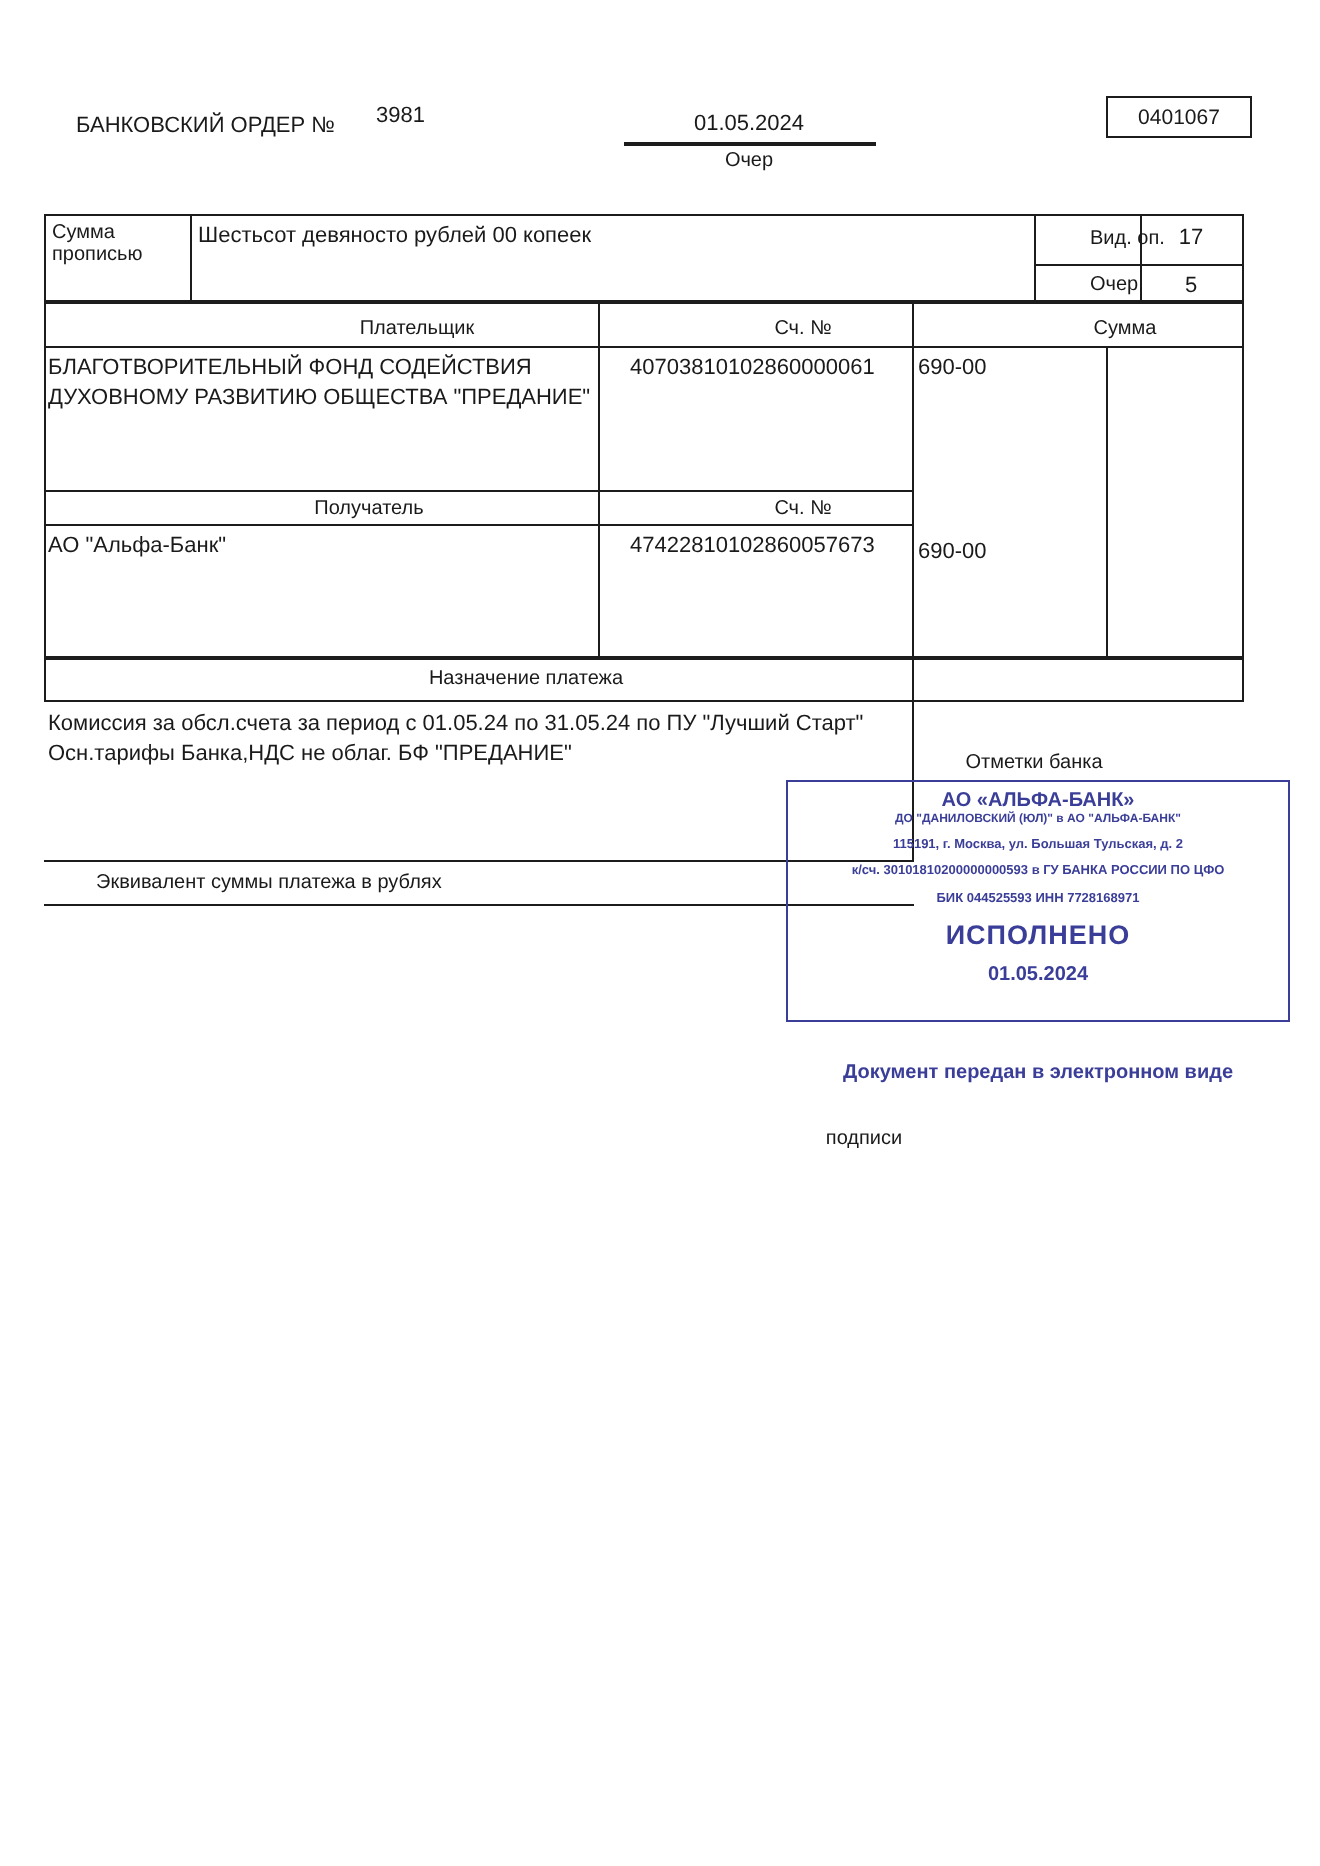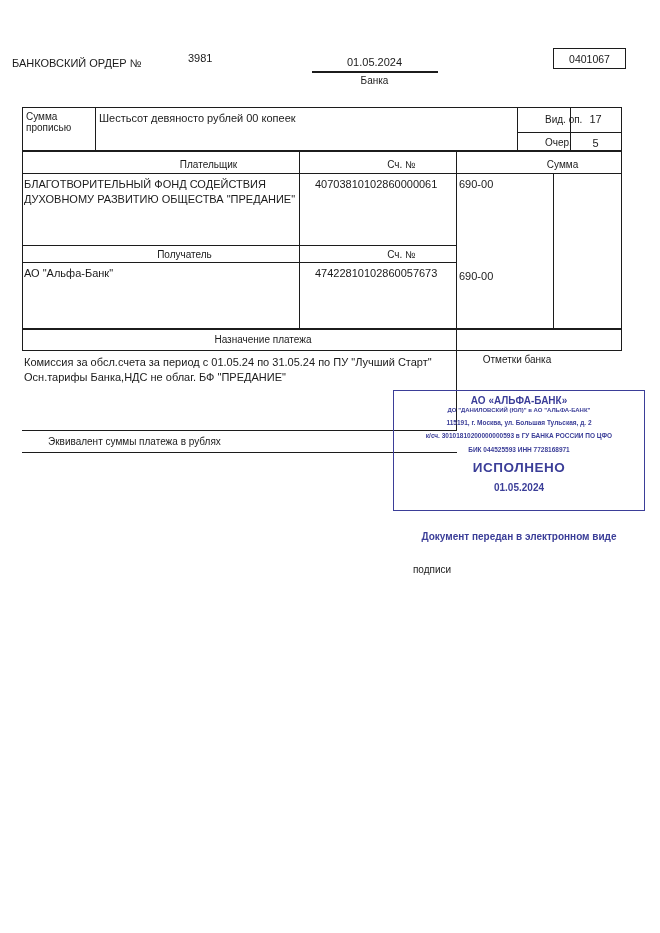--- a/index.html
+++ b/index.html
@@ -34,25 +34,25 @@
   .s-bik{top:56px;font-size:6.5px;font-weight:bold;}
   .s-status{top:70px;font-size:13.5px;font-weight:bold;letter-spacing:0.5px;}
   .s-date{top:92px;font-size:10px;font-weight:bold;}
   .s-note{top:105px;font-size:10px;font-weight:bold;margin-top:36px;}
 </style>
 </head>
 <body>
 
 <div class="page">
 
-  <div class="t f11" style="left:12px;top:57px;">БАНКОВСКИЙ ОРДЕР №</div>
+  <div class="t f11" style="left:38px;top:57px;">БАНКОВСКИЙ ОРДЕР №</div>
   <div class="t f11" style="left:188px;top:52px;">3981</div>
   <div class="t f11 ctr" style="left:312px;top:56px;width:125px;">01.05.2024</div>
   <div class="hl" style="left:312px;top:71px;width:126px;height:1.6px;"></div>
-  <div class="t f10 ctr" style="left:312px;top:75px;width:125px;">Банка</div>
+  <div class="t f10 ctr" style="left:312px;top:75px;width:125px;">Очер</div>
   <div class="codebox">
     <span>0401067</span>
   </div>
 
   <div class="hl" style="left:22px;top:107px;width:600px;"></div>
   <div class="hl" style="left:517px;top:132px;width:105px;"></div>
   <div class="hl thick" style="left:22px;top:150px;width:600px;"></div>
   <div class="hl" style="left:22px;top:173px;width:600px;"></div>
   <div class="hl" style="left:22px;top:245px;width:435px;"></div>
   <div class="hl" style="left:22px;top:262px;width:435px;"></div>
@@ -88,21 +88,21 @@
   <div class="t f105 ctr" style="left:22px;top:249px;width:277px;">Получатель</div>
   <div class="t f105 ctr" style="left:299px;top:249px;width:157px;">Сч. №</div>
   <div class="t f11" style="left:24px;top:267px;">АО "Альфа-Банк"</div>
   <div class="t f11" style="left:315px;top:267px;">47422810102860057673</div>
   <div class="t f11" style="left:459px;top:270px;">690-00</div>
 
   <div class="t f105 ctr" style="left:22px;top:334px;width:434px;">Назначение платежа</div>
   <div class="t f11" style="left:24px;top:356px;">Комиссия за обсл.счета за период с 01.05.24 по 31.05.24 по ПУ "Лучший Старт"</div>
   <div class="t f11" style="left:24px;top:371px;">Осн.тарифы Банка,НДС не облаг. БФ "ПРЕДАНИЕ"</div>
 
-  <div class="t f105 ctr" style="left:433px;top:354px;width:120px;">Отметки банка</div>
+  <div class="t f105 ctr" style="left:433px;top:376px;width:120px;">Отметки банка</div>
   <div class="stamp">
     <div class="s s-bank">АО «АЛЬФА-БАНК»</div>
     <div class="s s-branch">ДО "ДАНИЛОВСКИЙ (ЮЛ)" в АО "АЛЬФА-БАНК"</div>
     <div class="s s-addr">115191, г. Москва, ул. Большая Тульская, д. 2</div>
     <div class="s s-corr">к/сч. 30101810200000000593 в ГУ БАНКА РОССИИ ПО ЦФО</div>
     <div class="s s-bik">БИК 044525593 ИНН 7728168971</div>
     <div class="s s-status">ИСПОЛНЕНО</div>
     <div class="s s-date">01.05.2024</div>
     <div class="s s-note">Документ передан в электронном виде</div>
   </div>

